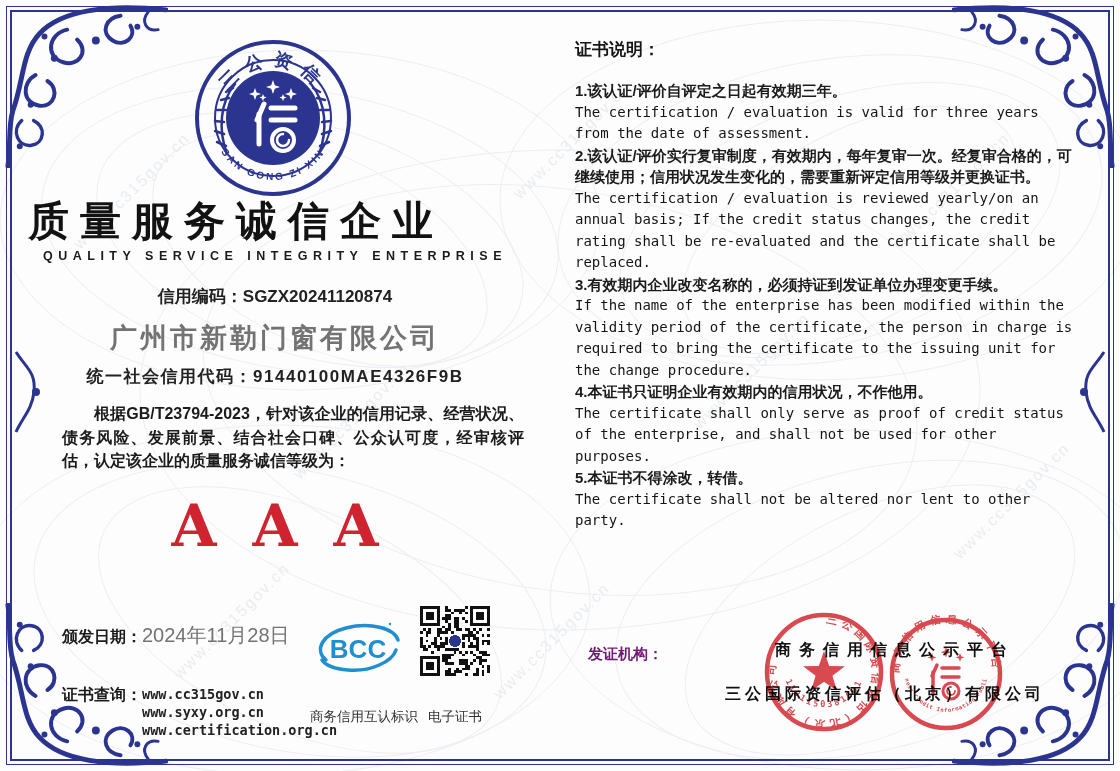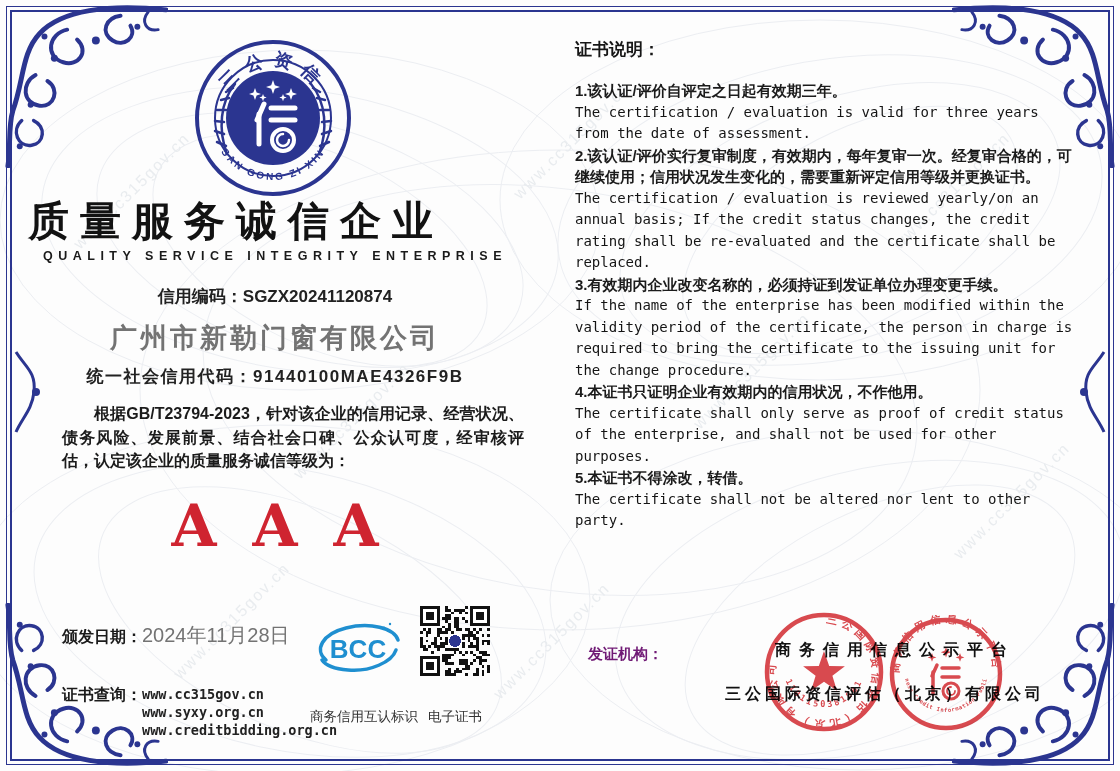--- a/index.html
+++ b/index.html
@@ -236,21 +236,21 @@
   <div class="abs rating">AAA</div>
 
   <div class="abs issue-row">
     <span class="meta-label">颁发日期：</span><span class="meta-value">2024年11月28日</span>
   </div>
   <div class="abs query-row">
     <span class="meta-label">证书查询：</span>
     <span class="urls">
       <div>www.cc315gov.cn</div>
       <div>www.syxy.org.cn</div>
-      <div>www.creditbidding.org.cn</div>
+      <div>www.certification.org.cn</div>
     </span>
   </div>
 
   <svg class="abs bcc" viewBox="0 0 92 64">
     <path d="M14,44 C2,34 10,18 34,12 C58,6 82,12 86,24" fill="none" stroke="#1f8fd0" stroke-width="3.5" stroke-linecap="round"></path>
     <path d="M84,34 C80,46 58,56 36,54 C24,53 14,50 10,44" fill="none" stroke="#1f8fd0" stroke-width="3.5" stroke-linecap="round"></path>
     <text x="46" y="42" text-anchor="middle" font-size="26" font-weight="bold" fill="#1f8fd0" font-family="Liberation Sans, sans-serif">BCC</text>
     <circle cx="72" cy="12" r="1.6" fill="#1f8fd0"></circle>
       <circle cx="78" cy="8" r="1.2" fill="#1f8fd0"></circle>
       <circle cx="76" cy="15" r="1" fill="#1f8fd0"></circle>

